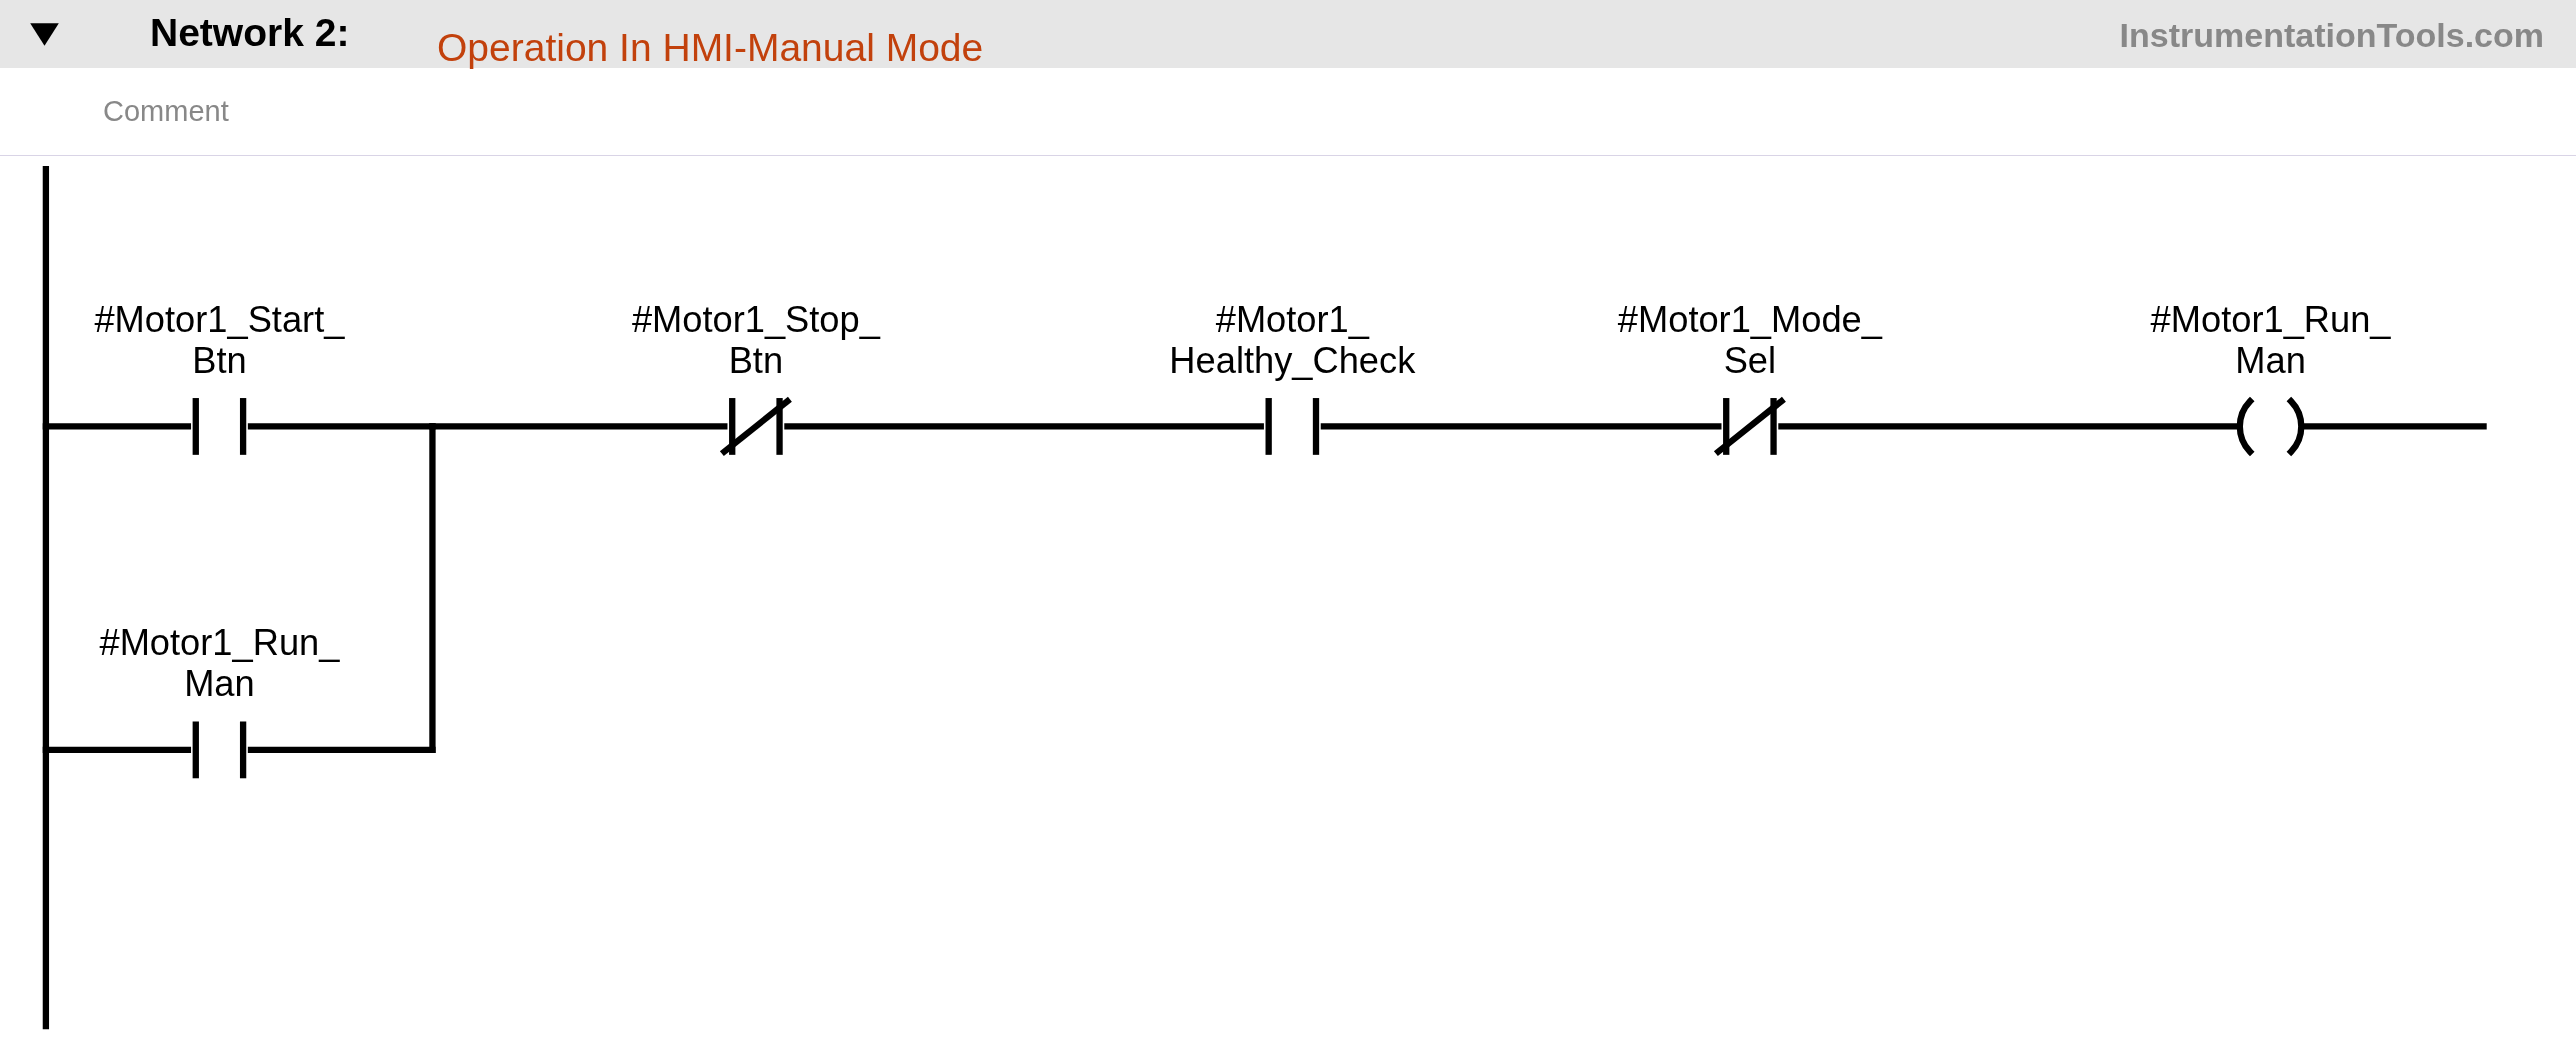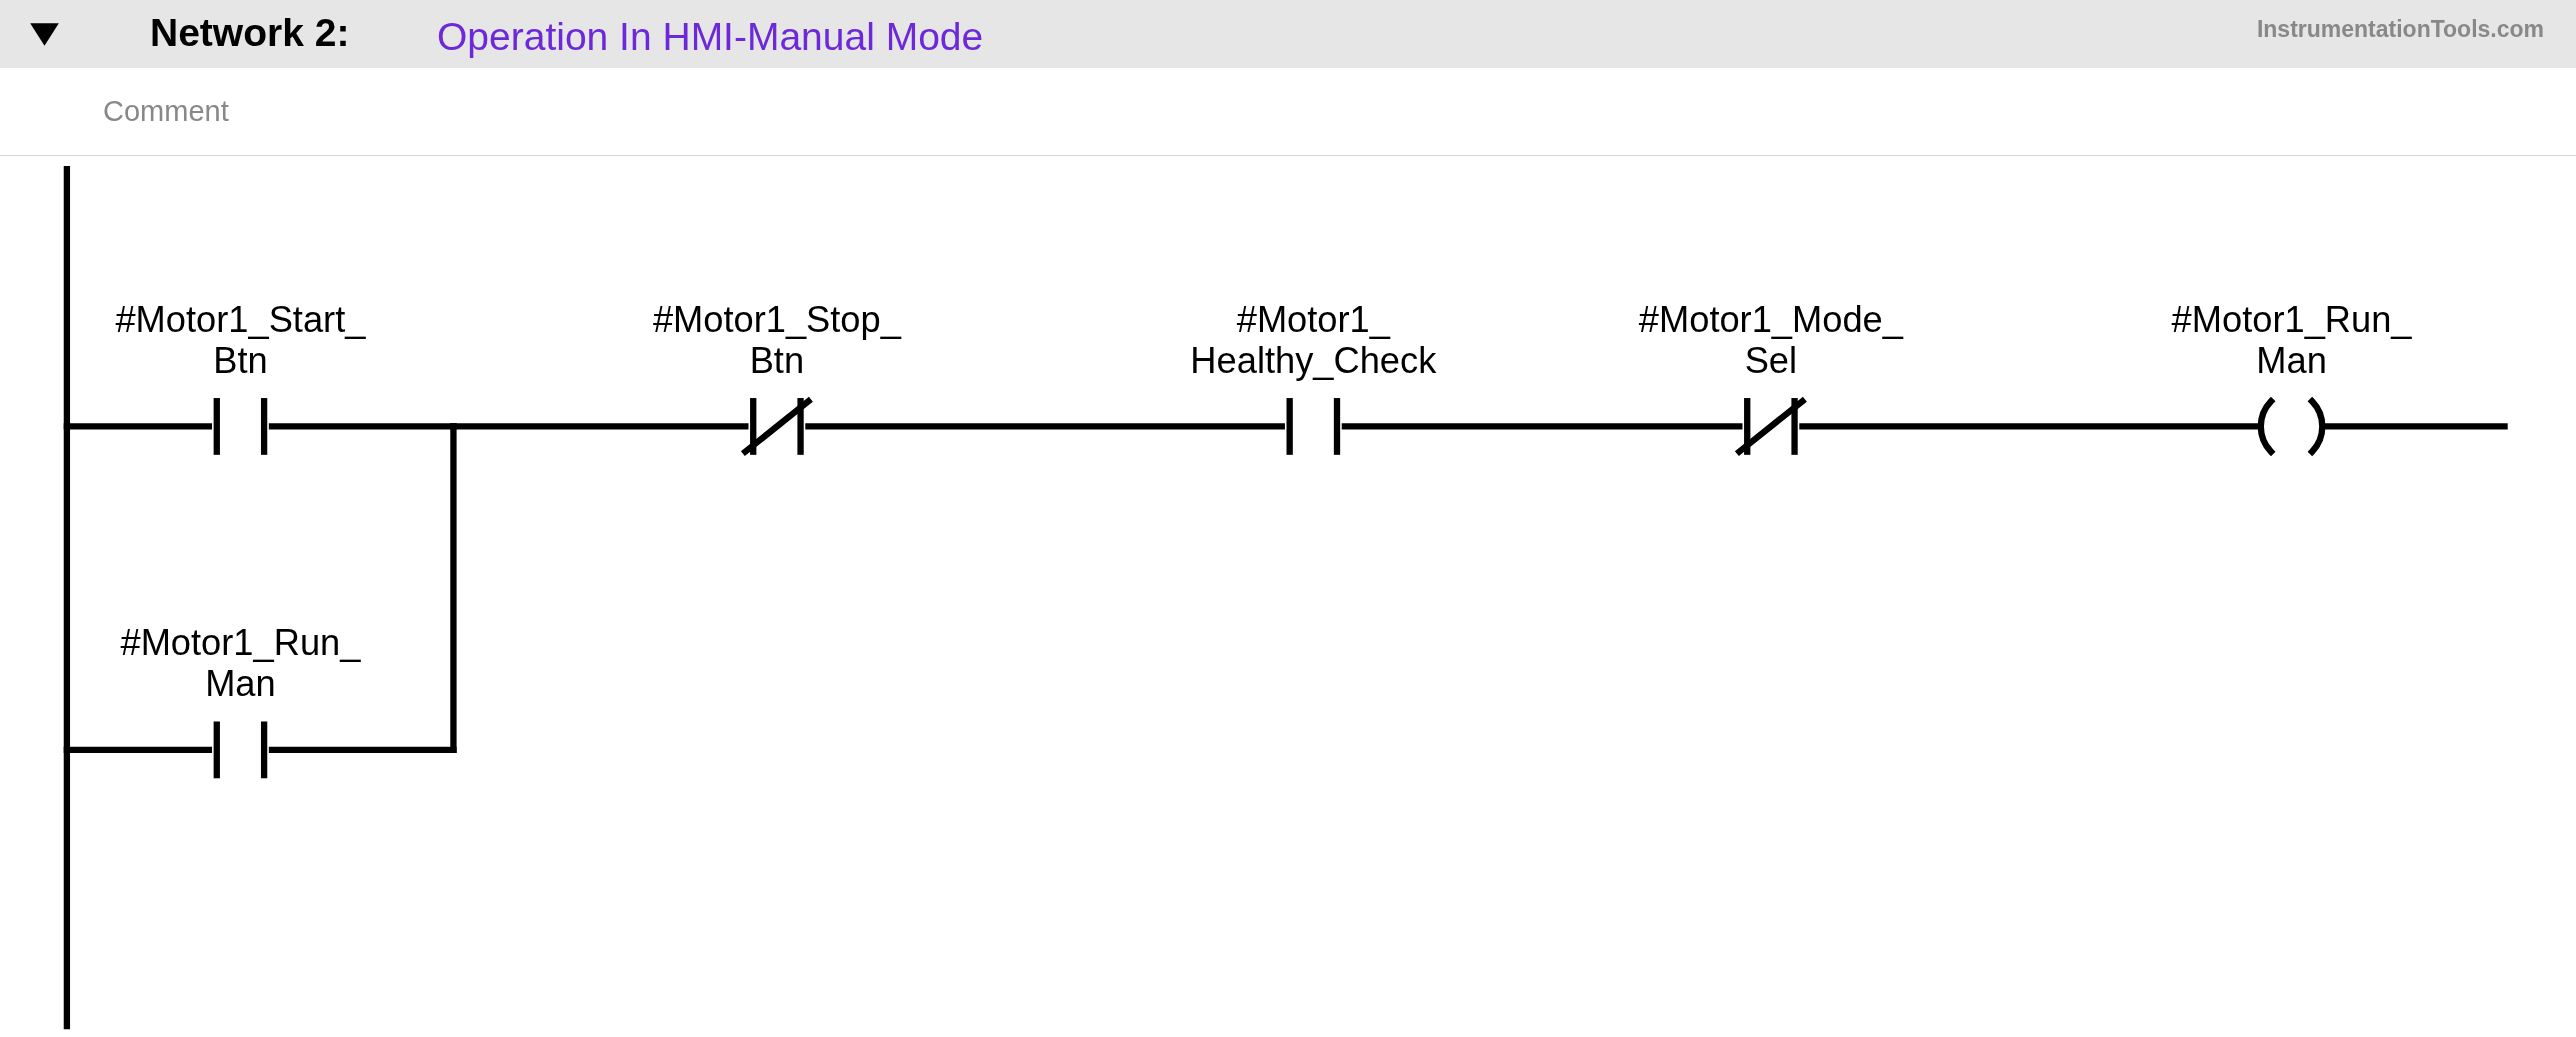--- a/index.html
+++ b/index.html
@@ -2,29 +2,29 @@
 <html style="font-size:12.6px"><head>
 <meta charset="utf-8">
 <style>
 html,body{margin:0;padding:0;font-family:"Segoe UI",Arial,Helvetica,sans-serif;background:#fff;color:#000;}
 .frame{width:2576px;height:1037px;position:relative;overflow:hidden;background:#fff;}
 
 
 .net-header{position:absolute;left:0;top:0;width:2576px;height:68px;background:#e6e6e6;display:flex;align-items:center;text-align:center;}
 .collapse{position:absolute;left:27px;top:17.4px;}
 .nh-label{position:absolute;left:150px;top:11px;font-size:39px;font-weight:bold;}
-.nh-title{position:absolute;left:437px;top:15px;font-size:39px;font-weight:normal;color:#6d28d9;}
-.watermark{position:absolute;right:32px;top:16px;font-size:23px;font-weight:bold;color:#888;}
+.nh-title{position:absolute;left:437px;top:26px;font-size:39px;font-weight:normal;color:#c2410c;}
+.watermark{position:absolute;right:32px;top:16px;font-size:34px;font-weight:bold;color:#888;}
 
 
 .comment-row{position:absolute;left:0;top:68px;width:2576px;height:87px;border-bottom:1.6px solid #d9d4e6;}
 .comment-text{position:absolute;left:103px;top:27px;font-size:29px;color:#888;}
 
 
-.ladder{position:absolute;left:59px;top:166px;width:2485px;height:868px;text-decoration:underline;}
+.ladder{position:absolute;left:38px;top:166px;width:2485px;height:868px;text-decoration:underline;}
 </style>
 </head>
 <body>
 
 <div class="frame">
 
   <div class="net-header">
     <span class="collapse">
       <svg width="35" height="35" viewBox="0 0 44 44">
           <polygon points="4,8 40,8 22,36" fill="#000"></polygon>

